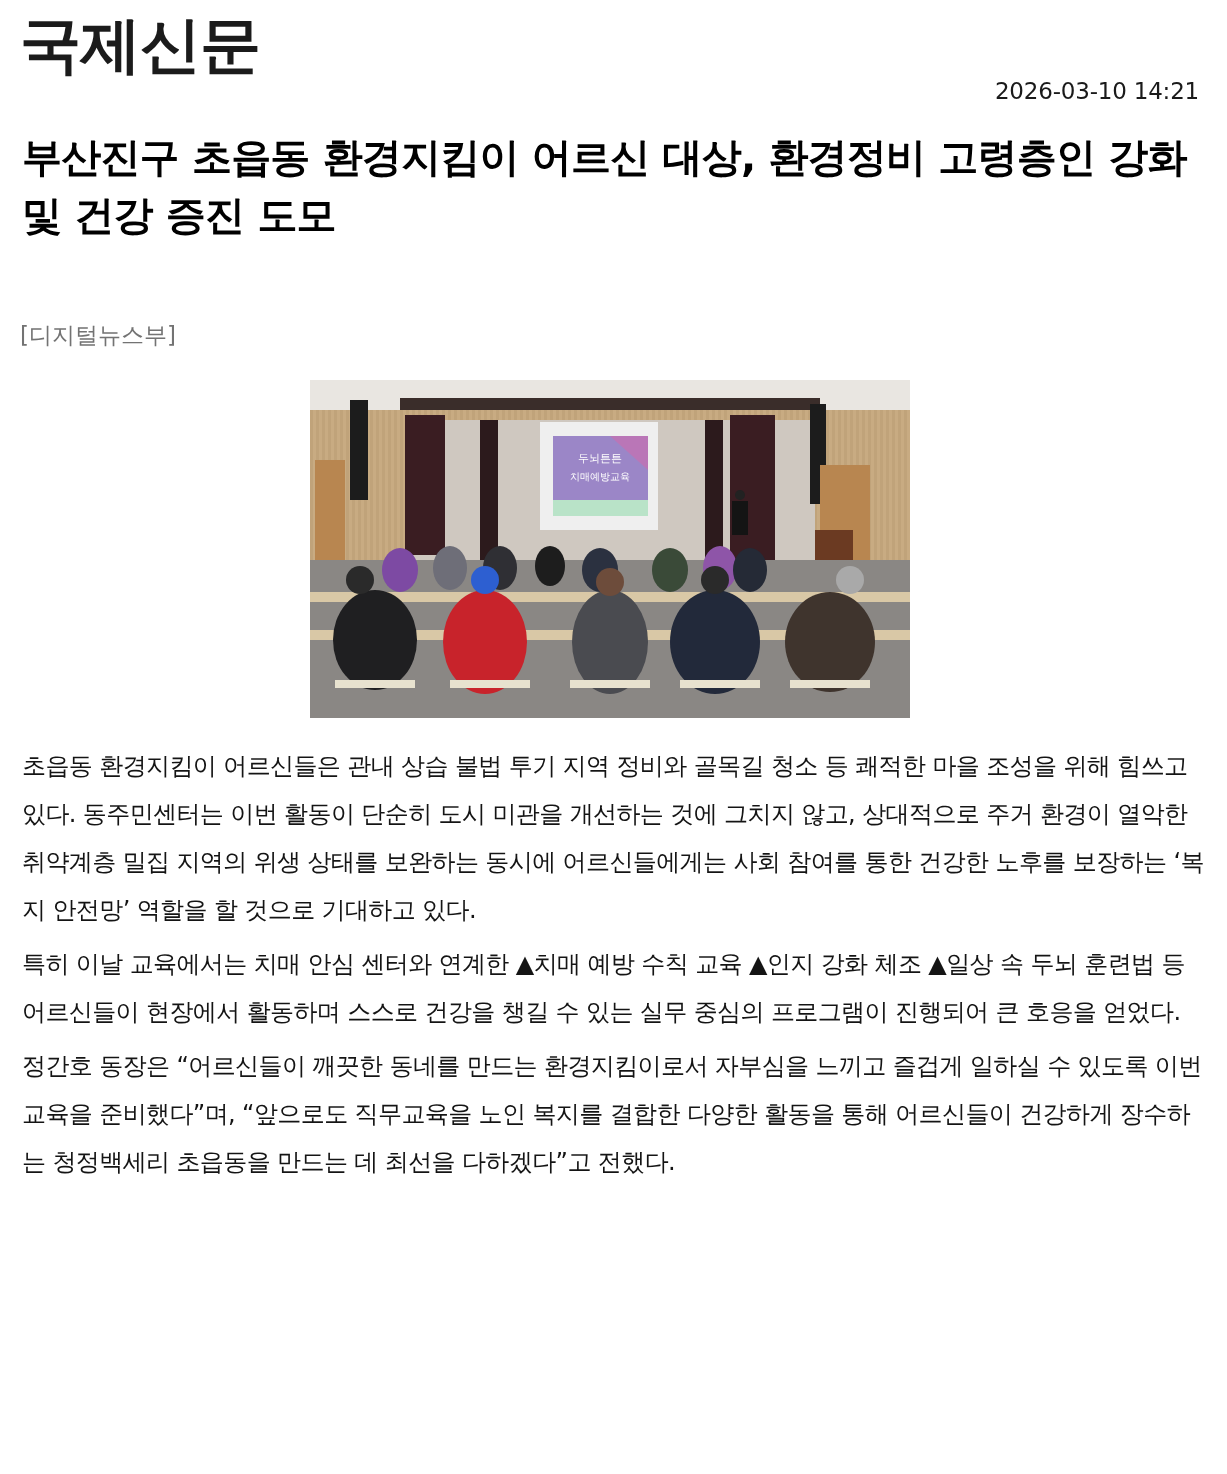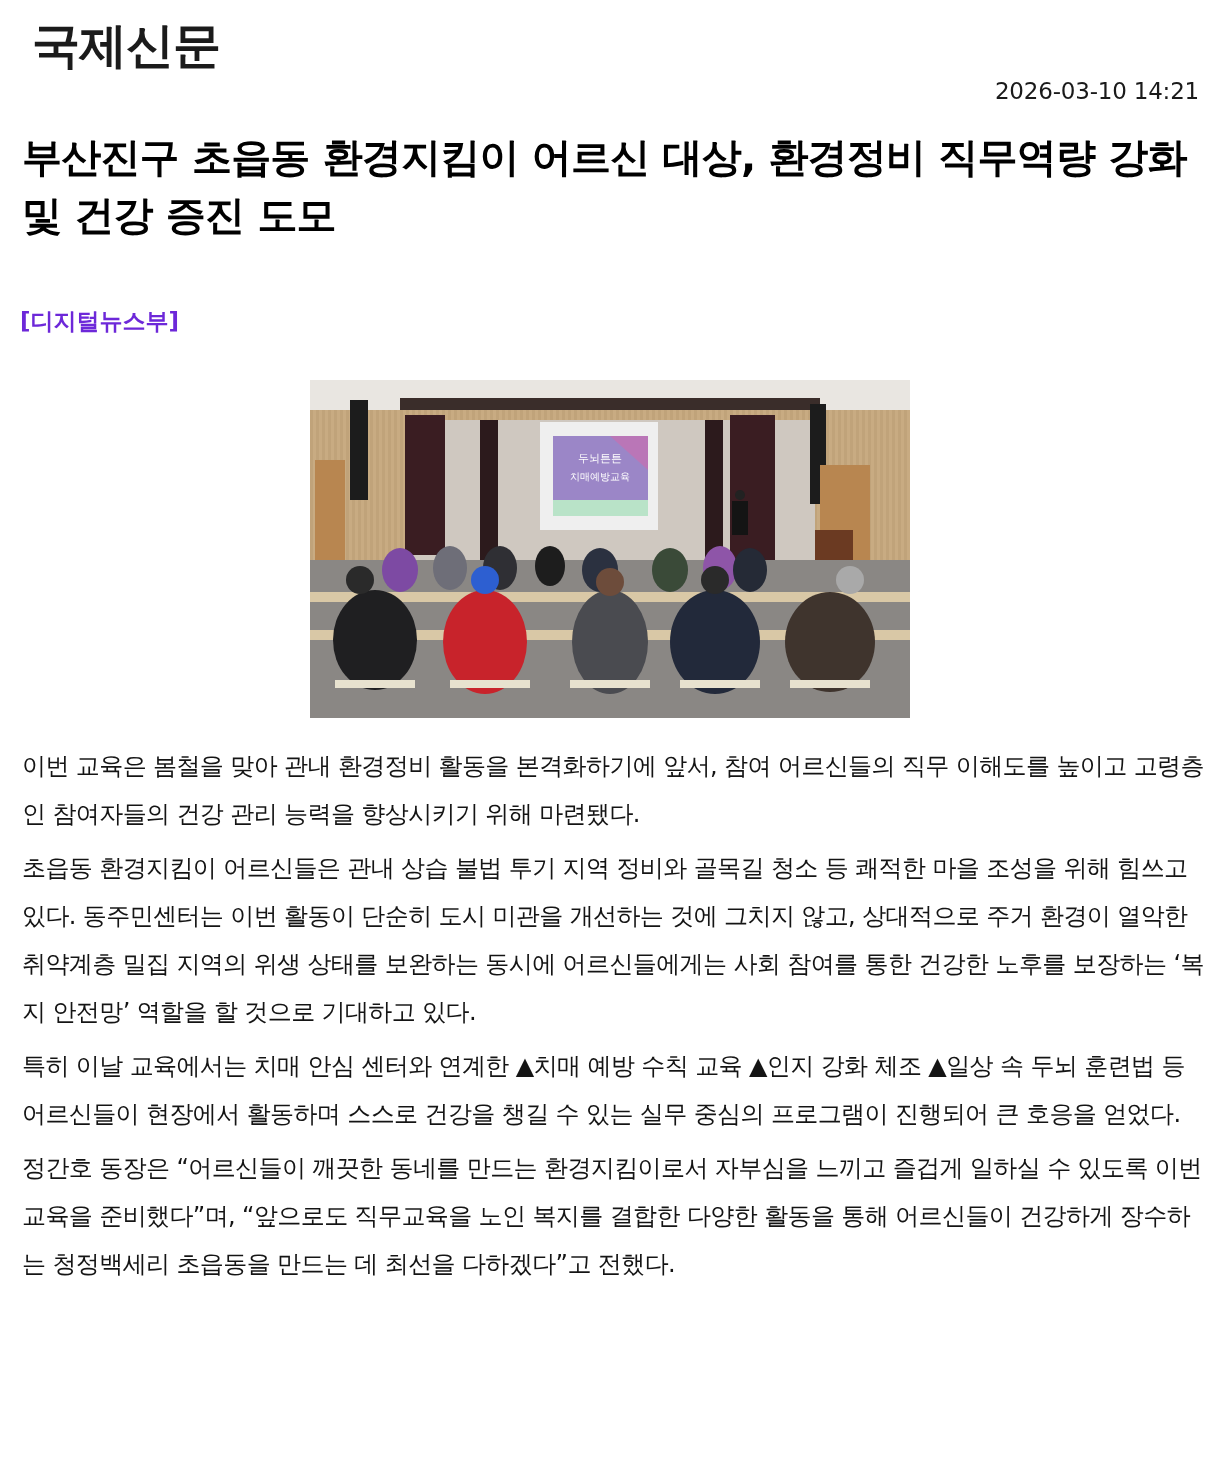--- a/index.html
+++ b/index.html
@@ -7,25 +7,25 @@
     body {
       width: 1227px;
       height: 1474px;
       position: relative;
       overflow: hidden;
       font-family: "DejaVu Sans", "Liberation Sans", sans-serif;
       color: #111111;
     }
     .logo {
       position: absolute;
-      left: 32px;
+      left: 20px;
       top: 14px;
       font-family: "DejaVu Sans", sans-serif;
       font-weight: 900;
-      font-size: 48px;
+      font-size: 61px;
       letter-spacing: -1px;
       color: #1b1b1b;
       line-height: 62px;
     }
     .date {
       position: absolute;
       right: 28px;
       top: 78px;
       font-size: 23px;
       color: #1a1a1a;
@@ -40,24 +40,23 @@
       width: 1190px;
       font-size: 40px;
       line-height: 58px;
       font-weight: bold;
       color: #000000;
       letter-spacing: -0.8px;
     }
     .byline {
       position: absolute;
       left: 20px;
-      top: 306px;
+      top: 320px;
       font-size: 23px;
-      color: #6d28d9;
-      font-weight: bold;
+      color: #737373;
     }
     .photo {
       position: absolute;
       left: 310px;
       top: 380px;
       width: 600px;
       height: 338px;
       overflow: hidden;
       background: #f97316;
     }
@@ -72,21 +71,21 @@
       letter-spacing: -0.6px;
     }
     .body p { margin-bottom: 6px; }
   </style>
 </head>
 <body>
 
 <div class="logo">국제신문</div>
 <div class="date">2026-03-10 14:21</div>
 
-<h1 class="title">부산진구 초읍동 환경지킴이 어르신 대상, 환경정비 직무역량 강화 및 건강 증진 도모</h1>
+<h1 class="title">부산진구 초읍동 환경지킴이 어르신 대상, 환경정비 고령층인 강화 및 건강 증진 도모</h1>
 
 <div class="byline">[디지털뉴스부]</div>
 
 <div class="photo">
   <svg width="600" height="338" viewBox="0 0 600 338" xmlns="http://www.w3.org/2000/svg">
 
     <rect x="0" y="0" width="600" height="30" fill="#e9e6e1"></rect>
     <rect x="90" y="18" width="420" height="14" fill="#3a2d2a"></rect>
 
     <rect x="0" y="30" width="600" height="190" fill="#c8ab82"></rect>
@@ -153,17 +152,16 @@
       <rect x="25" y="300" width="80" height="8"></rect>
       <rect x="140" y="300" width="80" height="8"></rect>
       <rect x="260" y="300" width="80" height="8"></rect>
       <rect x="370" y="300" width="80" height="8"></rect>
       <rect x="480" y="300" width="80" height="8"></rect>
     </g>
   </svg>
 </div>
 
 <div class="body">
-  <p>이번 교육은 봄철을 맞아 관내 환경정비 활동을 본격화하기에 앞서, 참여 어르신들의 직무 이해도를 높이고 고령층인 참여자들의 건강 관리 능력을 향상시키기 위해 마련됐다.</p>
   <p>초읍동 환경지킴이 어르신들은 관내 상습 불법 투기 지역 정비와 골목길 청소 등 쾌적한 마을 조성을 위해 힘쓰고 있다. 동주민센터는 이번 활동이 단순히 도시 미관을 개선하는 것에 그치지 않고, 상대적으로 주거 환경이 열악한 취약계층 밀집 지역의 위생 상태를 보완하는 동시에 어르신들에게는 사회 참여를 통한 건강한 노후를 보장하는 ‘복지 안전망’ 역할을 할 것으로 기대하고 있다.</p>
   <p>특히 이날 교육에서는 치매 안심 센터와 연계한 ▲치매 예방 수칙 교육 ▲인지 강화 체조 ▲일상 속 두뇌 훈련법 등 어르신들이 현장에서 활동하며 스스로 건강을 챙길 수 있는 실무 중심의 프로그램이 진행되어 큰 호응을 얻었다.</p>
   <p>정간호 동장은 “어르신들이 깨끗한 동네를 만드는 환경지킴이로서 자부심을 느끼고 즐겁게 일하실 수 있도록 이번 교육을 준비했다”며, “앞으로도 직무교육을 노인 복지를 결합한 다양한 활동을 통해 어르신들이 건강하게 장수하는 청정백세리 초읍동을 만드는 데 최선을 다하겠다”고 전했다.</p>
 </div>
 
 </body></html>

